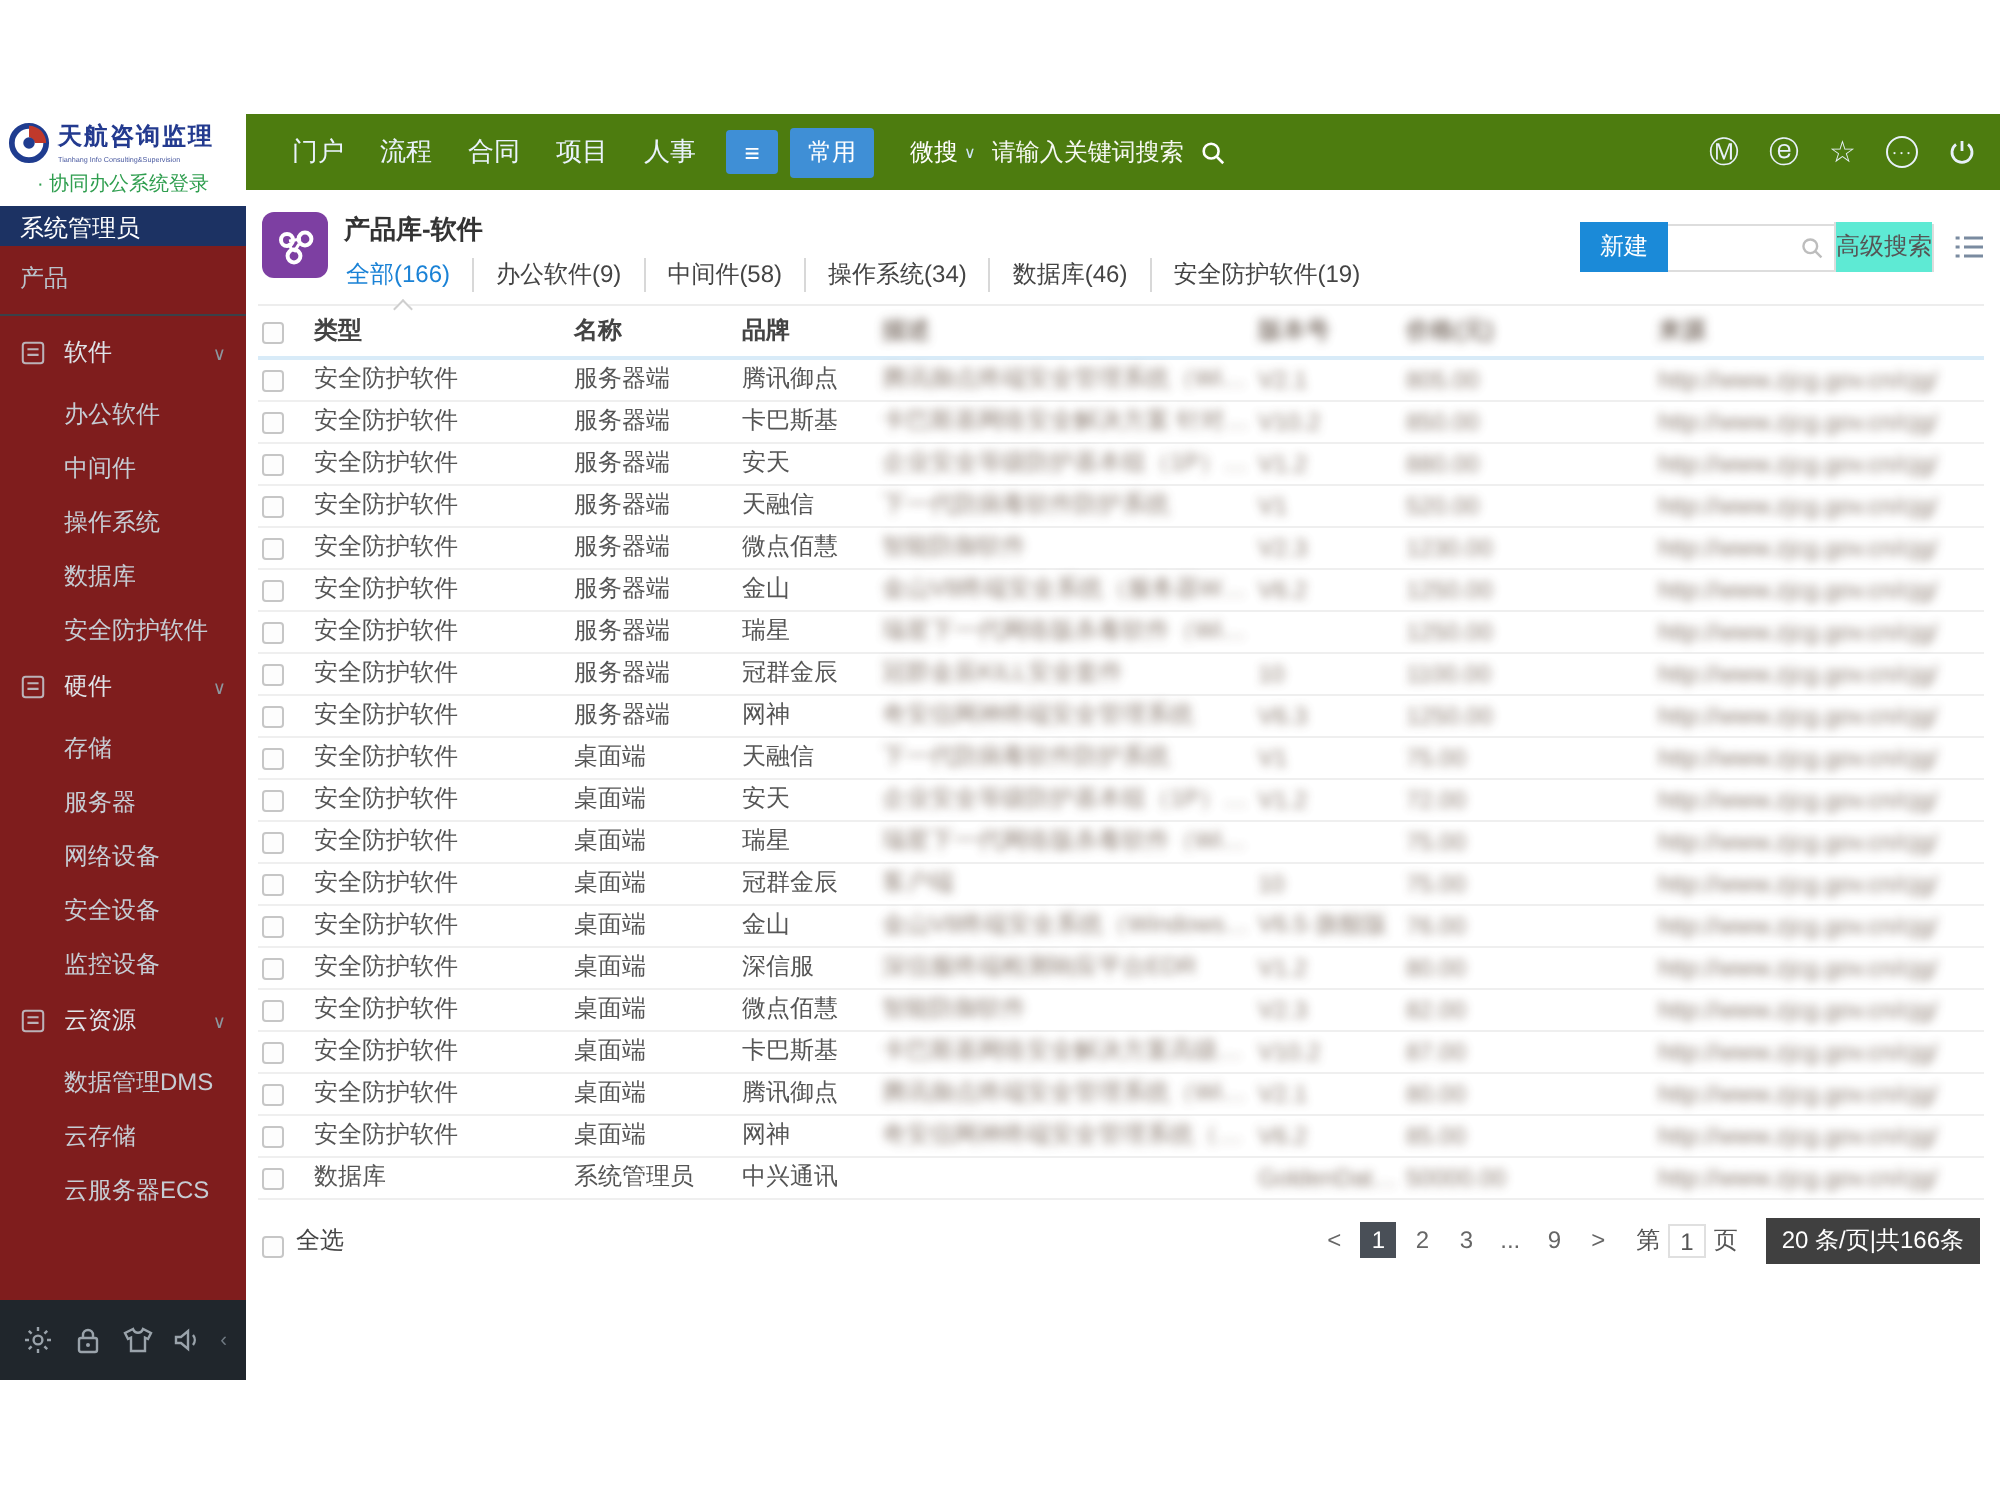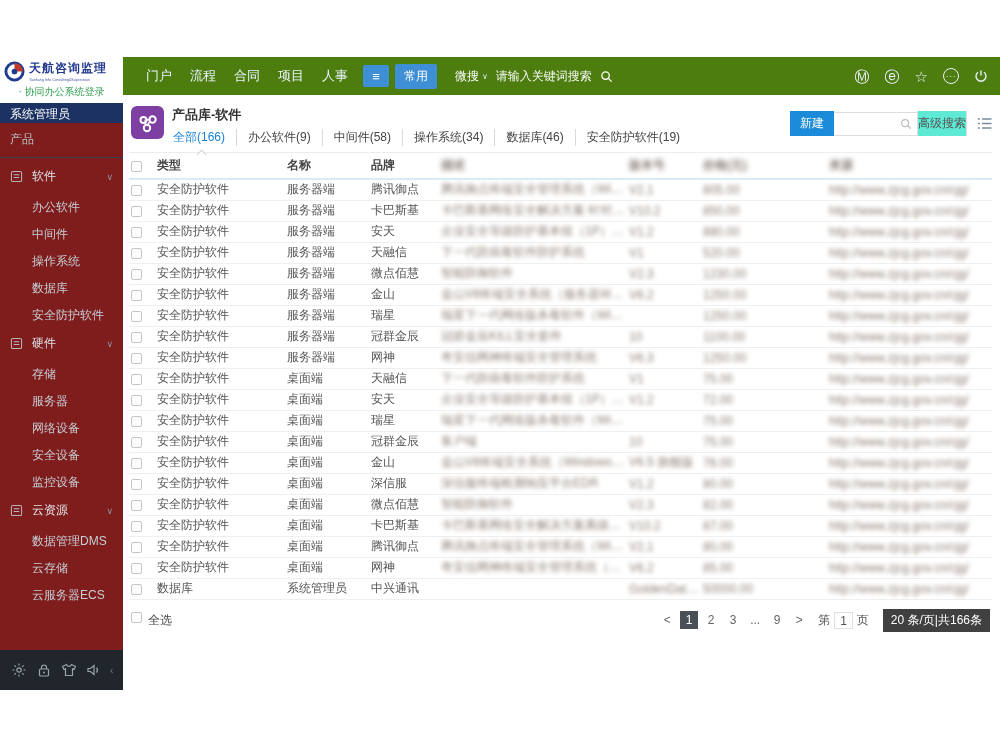--- a/index.html
+++ b/index.html
@@ -76,21 +76,21 @@
     border-top:1px solid #ededed; border-bottom:2px solid #d8ebf8; }
   tbody td { font-size:12px; color:#555; padding:0 2px; height:21px; border-bottom:1px solid #efefef;
     white-space:nowrap; overflow:hidden; text-overflow:ellipsis; }
   .cb { display:inline-block; width:11px; height:11px; border:1px solid #c6c6c6; border-radius:2px;
     background:#fdfdfd; vertical-align:middle; cursor:pointer; }
   .blur { filter:blur(2.3px); color:#7b6a5e; opacity:.85; }
   .blur-h { filter:blur(2.5px); color:#6e6056; opacity:.8; }
 
   
   .table-footer { display:flex; align-items:center; margin-top:9px; padding:0 2px; }
-  .selall { display:flex; align-items:flex-start; gap:6px; font-size:12px; color:#444; }
+  .selall { display:flex; align-items:flex-end; gap:6px; font-size:12px; color:#444; }
   .pager { margin-left:auto; display:flex; align-items:center; gap:4px; font-size:12px; color:#666; }
   .pg { min-width:18px; height:18px; display:flex; align-items:center; justify-content:center;
     cursor:pointer; padding:0 2px; }
   .pg.active { background:#494f57; color:#fff; }
   .jump { display:flex; align-items:center; gap:4px; margin:0 4px 0 6px; color:#555; }
   .jump .jv { border:1px solid #e0e0e0; padding:0 5px; height:17px; line-height:17px; background:#fff; }
   .badge { background:#404040; color:#fff; font-size:12px; padding:3px 8px; margin-left:6px; }
 </style>
 </head>
 <body>

